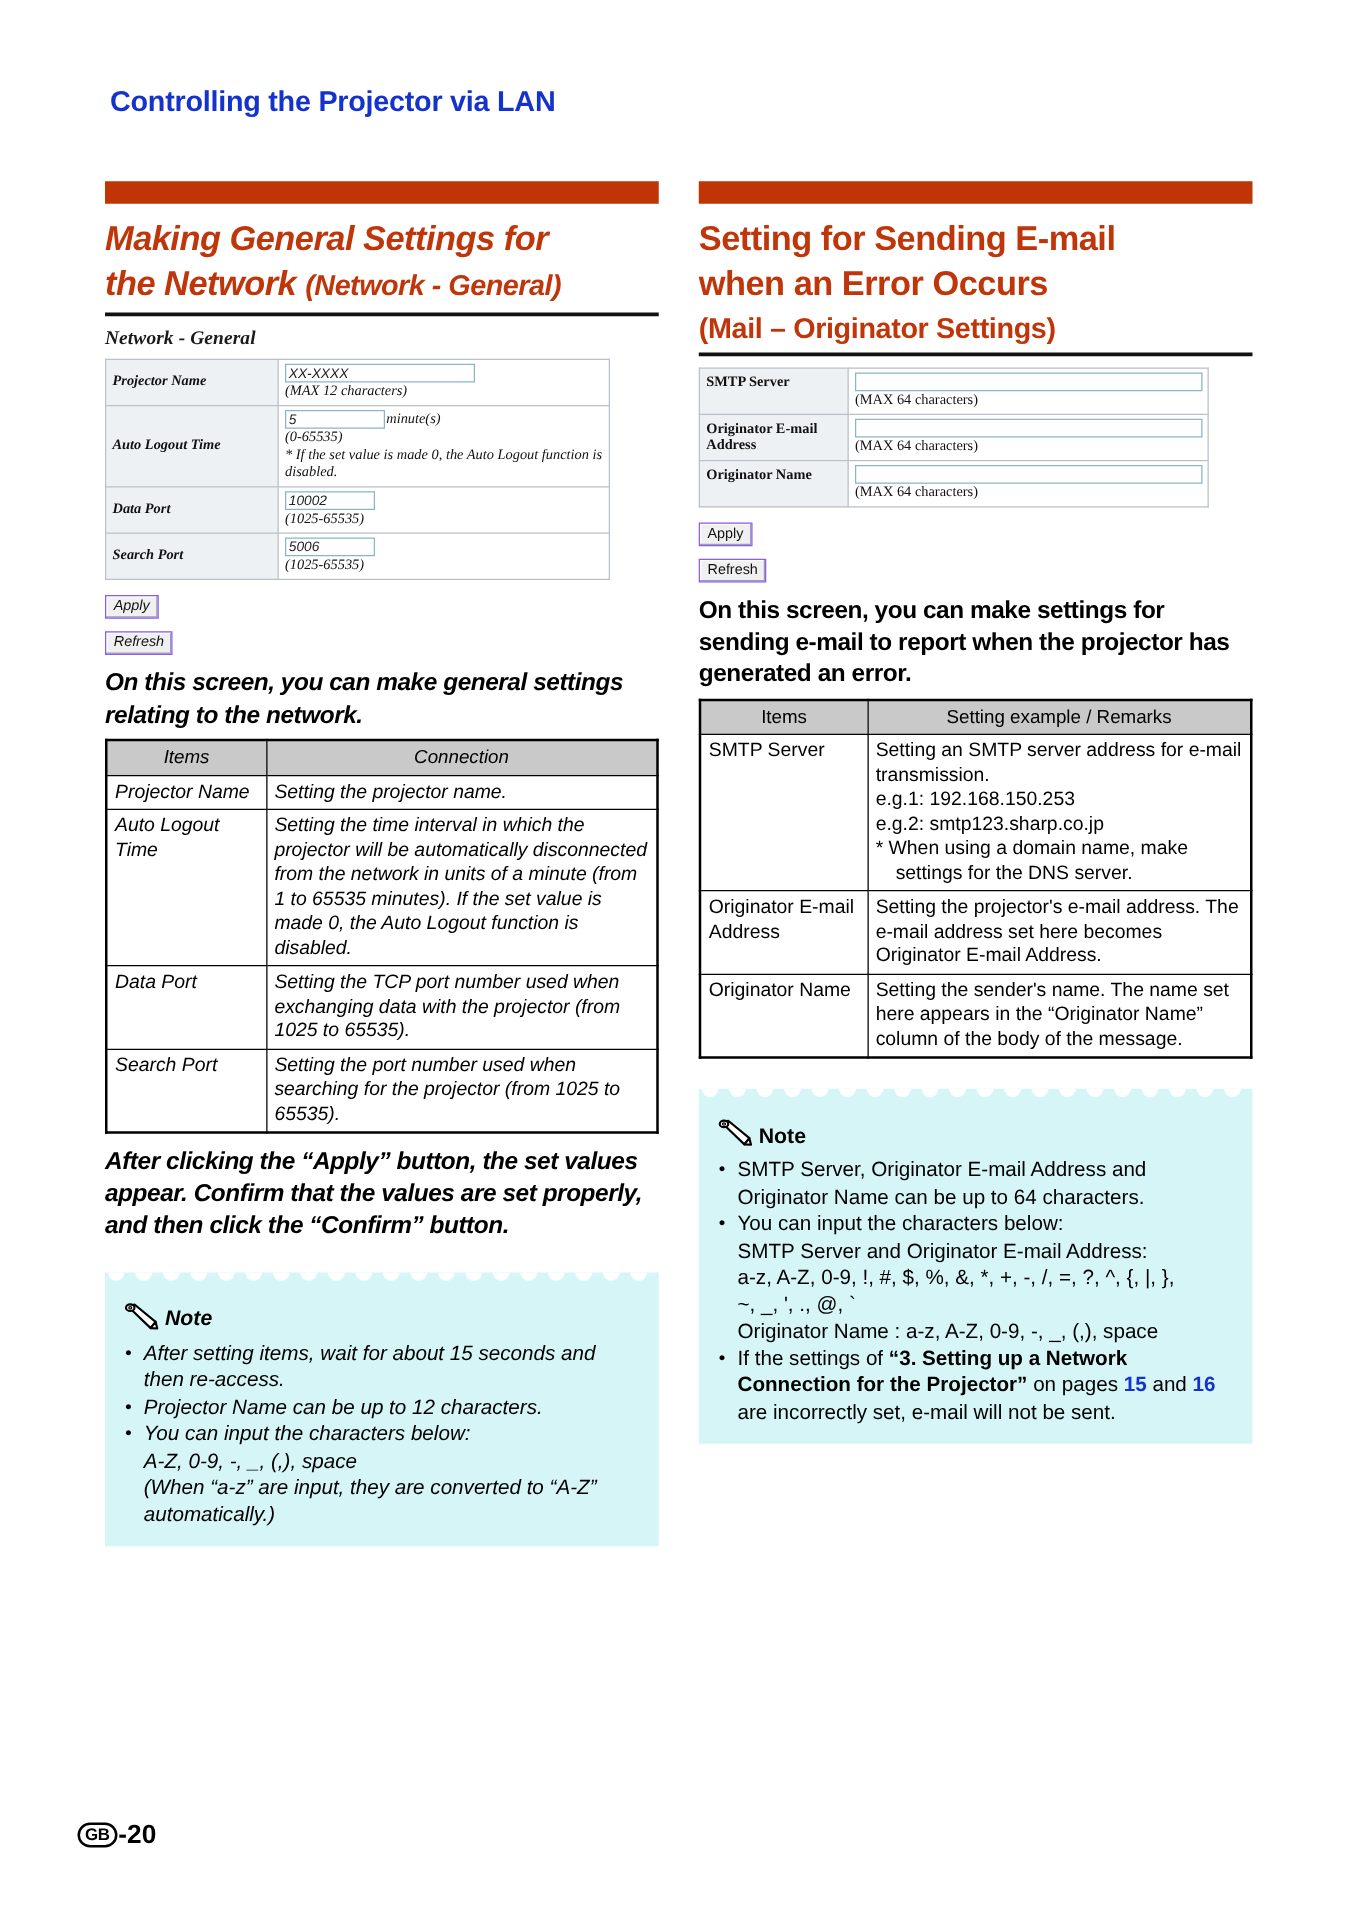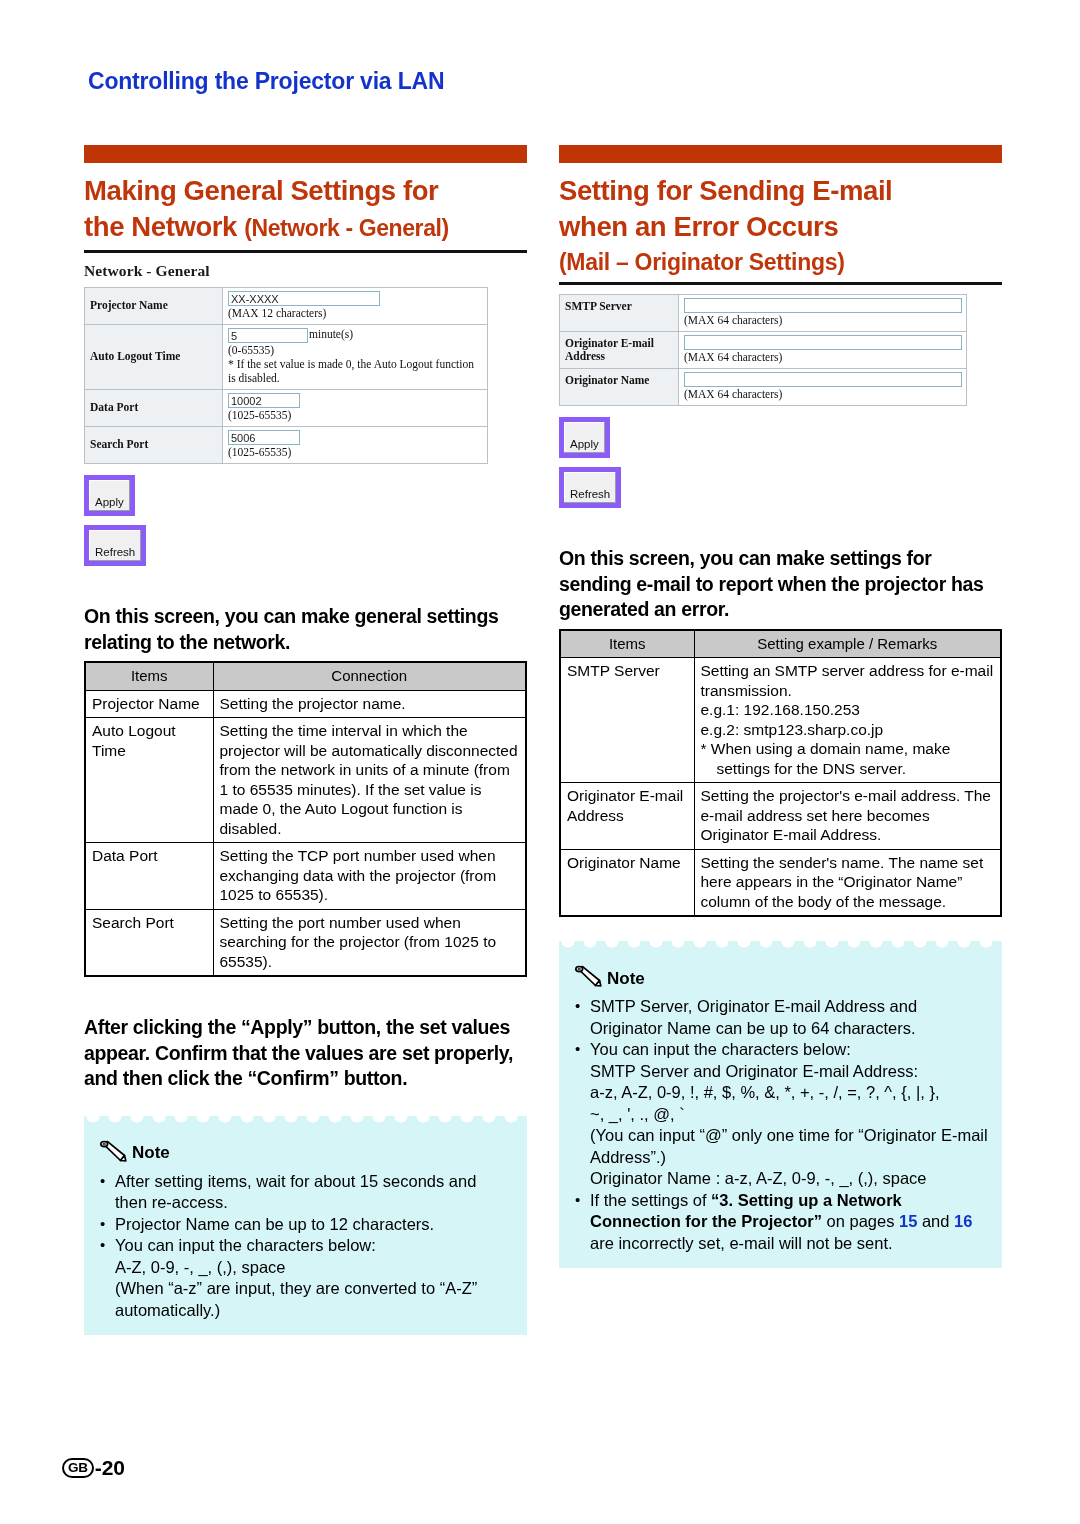--- a/index.html
+++ b/index.html
@@ -29,21 +29,21 @@
     color: #1433cc;
     letter-spacing: -0.2px;
   }
 
   
   .col {
     position: absolute;
     top: 145px;
     width: 443px;
   }
-  .col-left  { left: 84px; }
+  .col-left  { left: 84px; font-style: italic; }
   .col-right { left: 559px; }
 
   .orange-bar {
     height: 18px;
     background: #bf3505;
     width: 100%;
   }
   .col-right .orange-bar { width: 100%; }
 
   .sec-title {
@@ -129,39 +129,39 @@
     line-height: 14px;
     color: #111;
   }
   .unit {
     font-size: 11.5px;
     padding-left: 1px;
   }
 
   .btn {
     display: inline-block;
-    border: 5px solid #8b5cf6;
+    border: 1px solid #8b5cf6;
     background: #f0f0f0;
     box-shadow: inset -1px -1px 0 #9aa0a6, inset 1px 1px 0 #ffffff;
     font-family: "Liberation Sans", sans-serif;
     font-size: 11.5px;
     color: #111;
-    padding: 15px 6px 2px 6px;
+    padding: 1px 6px 2px 6px;
     line-height: 14px;
   }
   .btn-row { margin-top: 11px; }
   .btn-row2 { margin-top: 9px; }
 
   
   .lead {
     font-weight: bold;
     font-size: 19.5px;
     line-height: 25.5px;
     letter-spacing: -0.35px;
-    margin-top: 38px;
+    margin-top: 10px;
   }
 
   
   table.desc {
     border-collapse: collapse;
     width: 100%;
     border: 2.5px solid #000;
     margin-top: 6px;
     font-size: 15.5px;
   }
@@ -459,21 +459,20 @@
         </span>
         <span>Note</span>
       </div>
       <ul>
         <li><span>SMTP Server, Originator E-mail Address and Originator Name can be up to 64 characters.</span></li>
         <li>
           <span>You can input the characters below:</span>
           <span class="cont">SMTP Server and Originator E-mail Address:</span>
           <span class="cont">a-z, A-Z, 0-9, !, #, $, %, &amp;, *, +, -, /, =, ?, ^, {, |, },</span>
           <span class="cont">~, _, ', ., @, `</span>
-          <span class="cont">(You can input “@” only one time for “Originator E-mail Address”.)</span>
           <span class="cont">Originator Name : a-z, A-Z, 0-9, -, _, (,), space</span>
         </li>
         <li>
           <span>If the settings of </span><span class="bold">“3. Setting up a Network Connection for the Projector”</span><span> on pages </span><span class="blue">15</span><span> and </span><span class="blue">16</span><span> are incorrectly set, e-mail will not be sent.</span>
         </li>
       </ul>
     </div>
   </div>
 
   <div class="footer">

